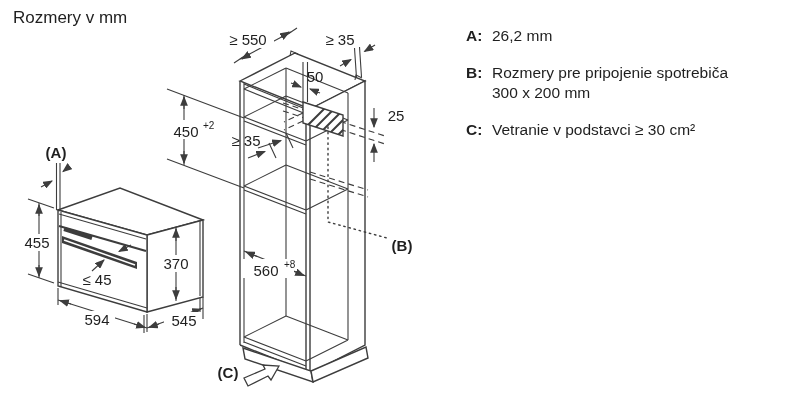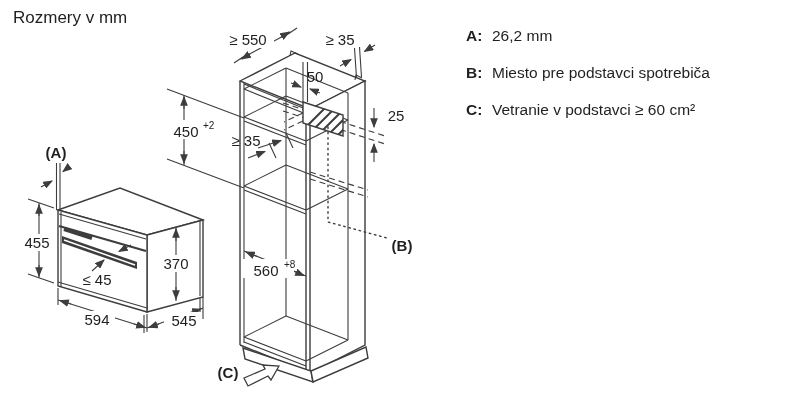--- a/index.html
+++ b/index.html
@@ -216,22 +216,23 @@
   </svg>
 
   <div class="legend">
     <div class="legend-row">
       <span class="legend-key">A:</span>
       <div class="legend-text">26,2 mm</div>
     </div>
     <div class="legend-row">
       <span class="legend-key">B:</span>
       <div class="legend-text">
-        <div>Miesto pre podstavci spotrebiča</div>
+        <div>Rozmery pre pripojenie spotrebiča</div>
+        <div>300 x 200 mm</div>
       </div>
     </div>
     <div class="legend-row">
       <span class="legend-key">C:</span>
-      <div class="legend-text">Vetranie v podstavci ≥ 60 cm²</div>
+      <div class="legend-text">Vetranie v podstavci ≥ 30 cm²</div>
     </div>
   </div>
 
 </div>
 
 </body></html>

